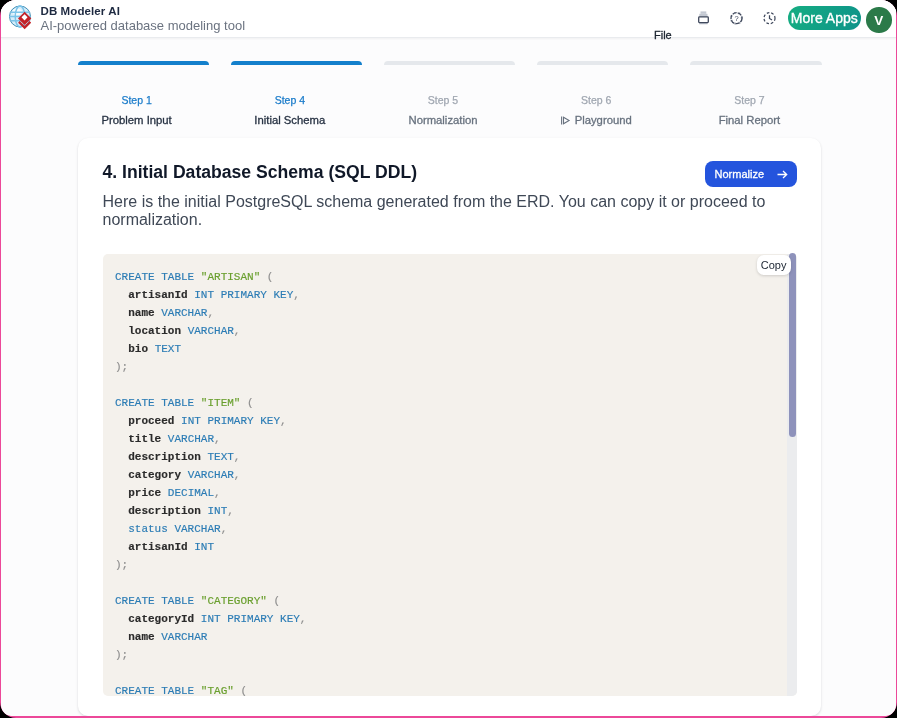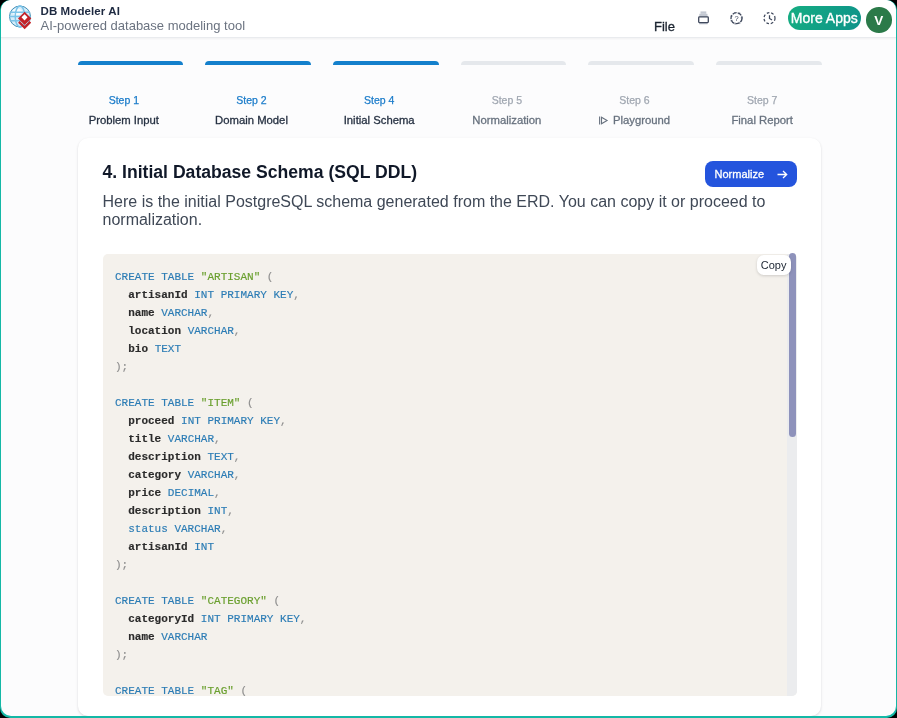--- a/index.html
+++ b/index.html
@@ -1,25 +1,25 @@
 <!DOCTYPE html>
 <html><head>
 <meta charset="utf-8">
 <style>
 * { margin:0; padding:0; box-sizing:border-box; }
 html,body { background:#000; width:897px; height:718px; overflow:hidden; }
 body { font-family:"Liberation Sans", sans-serif; }
-.frame { position:relative; width:897px; height:718px; border-radius:10px; background:#14b8a6; overflow:hidden; }
+.frame { position:relative; width:897px; height:718px; border-radius:16px; background:#ec4899; overflow:hidden; }
 .window { position:absolute; left:1px; top:0; width:894.5px; height:715.5px; border-radius:10px; background:#fcfcfd; overflow:hidden; }
 .header { position:absolute; left:0; top:0; width:100%; height:37.5px; background:#fff; border-bottom:1px solid #e9ebee; box-shadow:0 1px 2px rgba(0,0,0,.05); z-index:5; }
 .logo { position:absolute; left:8px; top:4.5px; }
 .titlebox { position:absolute; left:39.5px; top:5px; }
 .titlebox h1 { font-size:11.5px; font-weight:bold; color:#1d2940; line-height:13.5px; letter-spacing:0.1px; }
 .titlebox p { font-size:13px; color:#6b7380; line-height:10.5px; margin-top:2px; }
-.file { position:absolute; left:653px; top:19px; font-size:13px; font-weight:400; -webkit-text-stroke:0.3px #1b2430; color:#1b2430; }
+.file { position:absolute; left:653px; top:29px; font-size:11px; font-weight:400; -webkit-text-stroke:0.3px #1b2430; color:#1b2430; }
 .hicon { position:absolute; }
 .moreapps { position:absolute; left:787px; top:5.5px; width:72.5px; height:24px; border-radius:12px; background:linear-gradient(110deg,#16ad82,#0d9389); color:#fff; font-size:14px; font-weight:400; -webkit-text-stroke:0.35px #fff; display:flex; align-items:center; justify-content:center; }
 .avatar { position:absolute; left:865px; top:7.3px; width:25.5px; height:25.5px; border-radius:50%; background:#2b7a49; color:#fff; font-size:13.5px; font-weight:bold; display:flex; align-items:center; justify-content:center; }
 .steps { position:absolute; left:76.5px; top:60.5px; width:744px; display:flex; gap:22px; }
 .step { flex:1; text-align:center; }
 .bar { height:4.5px; border-radius:6px 6px 0 0; background:#e5e8ec; }
 .step.on .bar { background:#1480cc; }
 .sn { margin-top:29px; font-size:10.5px; line-height:12px; font-weight:400; color:#a0a7b1; -webkit-text-stroke:0.25px currentColor; transform:translateX(-6.5px); }
 .step.on .sn { color:#1b7cca; }
 .sl { margin-top:7.5px; font-size:11.3px; line-height:13px; font-weight:400; color:#68727f; -webkit-text-stroke:0.3px currentColor; transform:translateX(-6.5px); display:flex; align-items:center; justify-content:center; gap:4px; }
@@ -78,25 +78,20 @@
   </div>
 
   <div class="steps">
     <div class="step on">
           <div class="bar"></div>
           <div class="sn">Step 1</div>
           <div class="sl">Problem Input</div>
         </div>
     <div class="step on">
           <div class="bar"></div>
-          <div class="sn">Step 2</div>
-          <div class="sl">Domain Model</div>
-        </div>
-    <div class="step on">
-          <div class="bar"></div>
           <div class="sn">Step 4</div>
           <div class="sl">Initial Schema</div>
         </div>
     <div class="step">
           <div class="bar"></div>
           <div class="sn">Step 5</div>
           <div class="sl">Normalization</div>
         </div>
     <div class="step">
           <div class="bar"></div>

